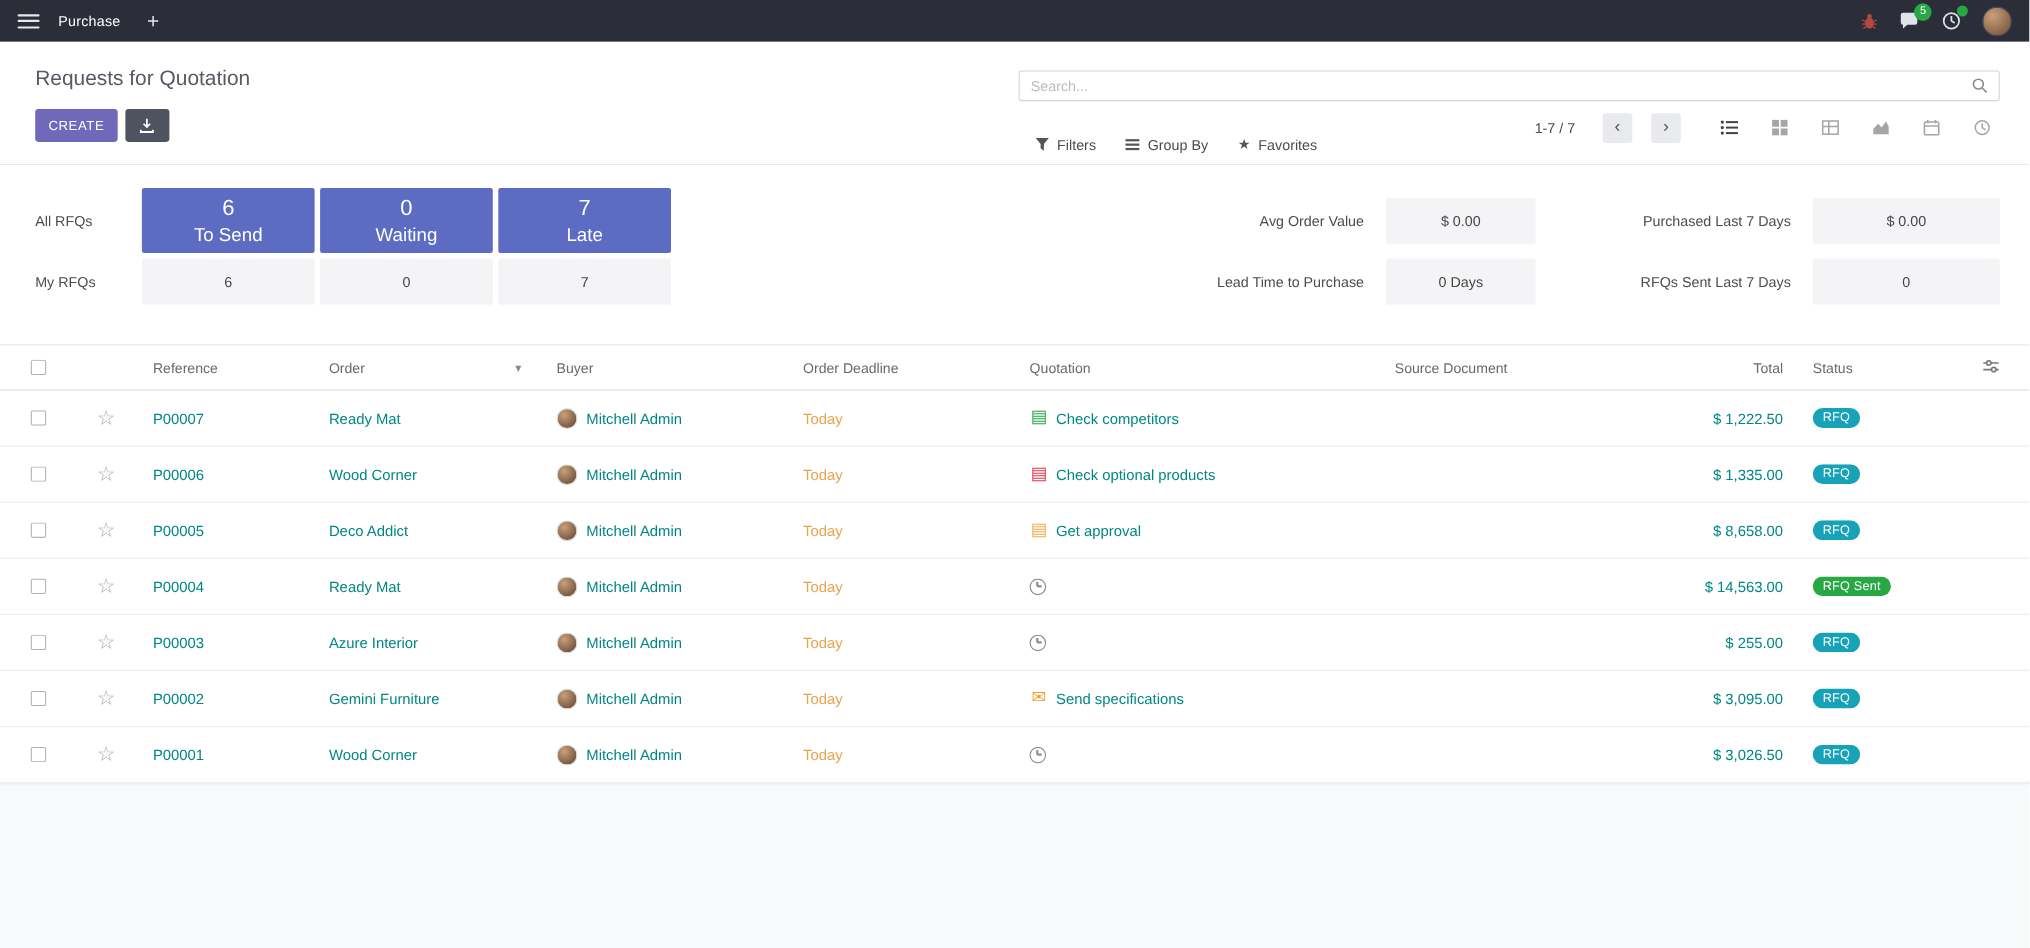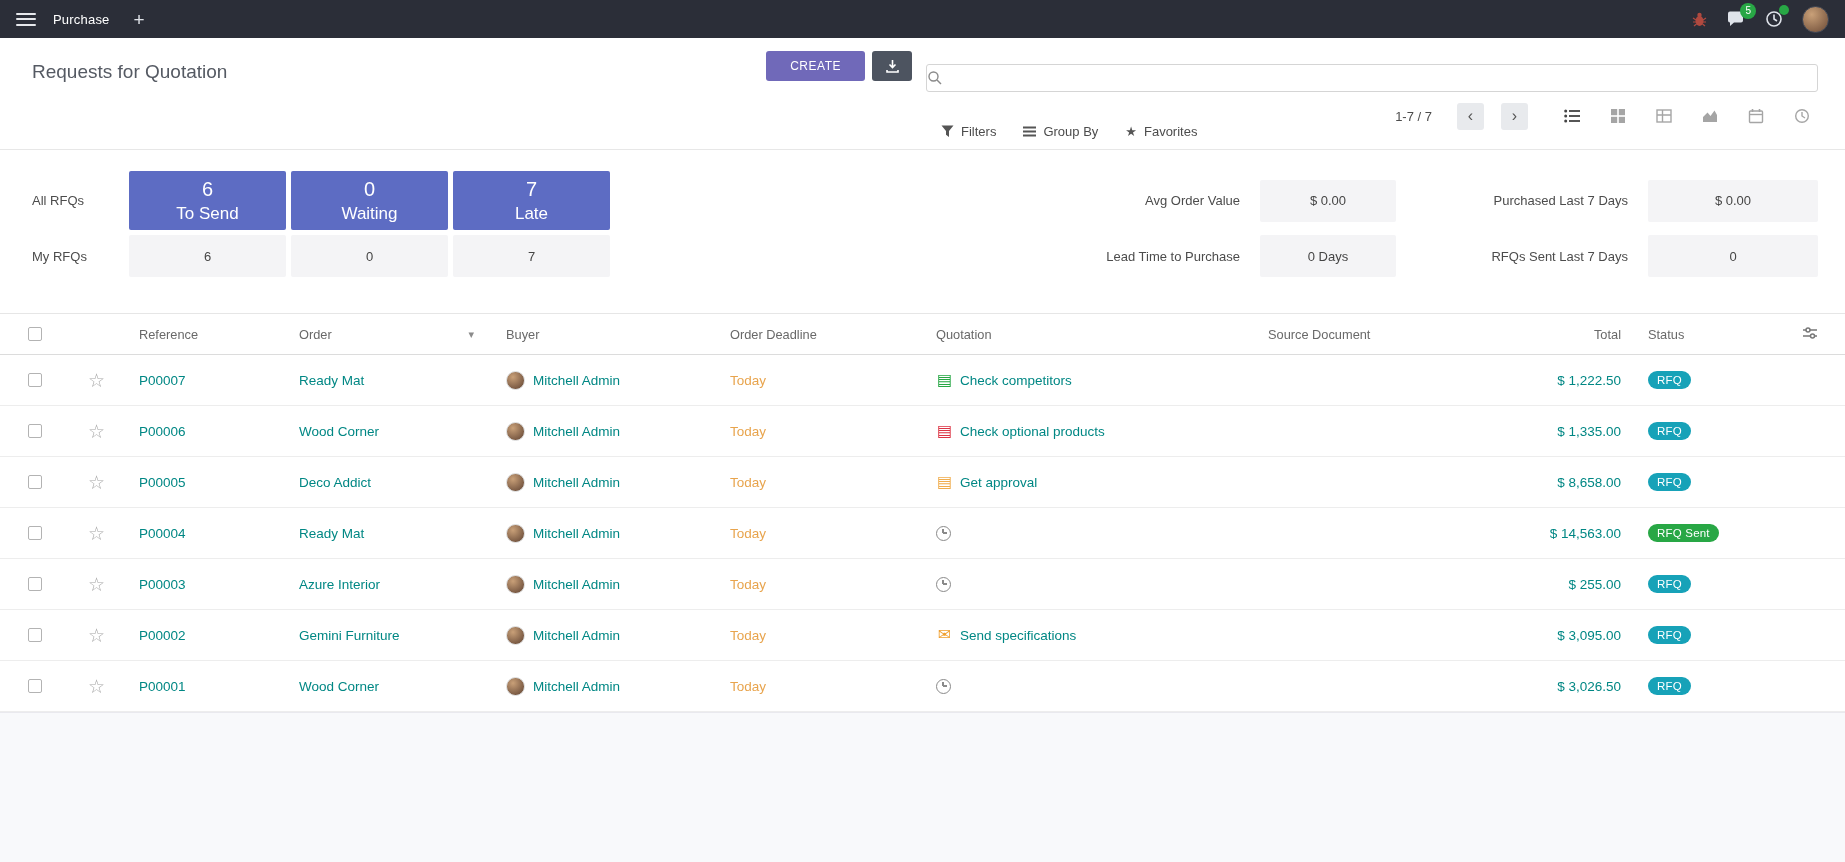--- a/index.html
+++ b/index.html
@@ -13,24 +13,24 @@
   .app-name{font-size:13px;color:#fff;letter-spacing:.2px;cursor:pointer;}
   .nav-plus{margin-left:24px;font-size:19px;color:#dfe2e8;cursor:pointer;line-height:1;}
   .nav-right{margin-left:auto;display:flex;align-items:center;gap:19px;}
   .nav-ico{position:relative;display:flex;align-items:center;cursor:pointer;}
   .nav-badge{position:absolute;top:-8px;right:-10px;background:var(--notification-green,#28a745);color:#fff;font-size:10px;line-height:1;padding:3px 5px;border-radius:8px;}
   .nav-dot{position:absolute;top:-5px;right:-6px;width:10px;height:10px;border-radius:50%;background:var(--notification-green,#28a745);}
   .avatar{width:27px;height:27px;border-radius:50%;background:radial-gradient(circle at 35% 30%,#c9a078,#6b4a36);border:1px solid #444a57;}
 
   
   .control-panel{display:flex;padding:13px 27px 0 32px;border-bottom:1px solid #e7e7e7;height:112px;flex:0 0 auto;background:#fff;}
-  .cp-left{width:880px;display:flex;flex-direction:row;justify-content:space-between;padding-bottom:20px;}
+  .cp-left{width:880px;display:flex;flex-direction:column;justify-content:space-between;padding-bottom:20px;}
   .cp-title{font-size:19px;color:#555a63;font-weight:400;margin-top:10px;}
   .cp-buttons{display:flex;gap:7px;}
-  .btn-create{background:var(--primary,#7069b9);color:#fff;font-size:12px;letter-spacing:.5px;border:none;border-radius:3px;padding:0 24px;height:30px;cursor:pointer;font-family:inherit;}
+  .btn-create{background:var(--primary,#7069b9);color:#fff;font-size:12px;letter-spacing:.5px;border:none;border-radius:3px;padding:0 12px;height:30px;cursor:pointer;font-family:inherit;}
   .btn-export{background:#4d5460;border:none;border-radius:3px;width:40px;height:30px;display:flex;align-items:center;justify-content:center;cursor:pointer;}
   .cp-right{flex:1;display:flex;flex-direction:column;padding-left:14px;}
   .searchbox{position:relative;height:28px;border:1px solid #d5d5d5;border-radius:3px;display:flex;align-items:center;background:#fff;margin-top:13px;}
   .searchbox input{flex:1;border:none;outline:none;font-size:13px;padding:0 10px;color:#555;background:transparent;font-family:inherit;}
   .searchbox input::placeholder{color:#bcbcbc;}
   .search-ico{margin-right:9px;display:flex;}
   .cp-bottom{display:flex;align-items:center;margin-top:9px;height:30px;}
   .search-opts{display:flex;gap:27px;margin-left:15px;font-size:13px;color:#4c4c4c;margin-top:30px;}
   .opt{display:flex;align-items:center;gap:7px;cursor:pointer;}
   .opt .glyph{font-size:13px;color:#555;}
@@ -136,20 +136,21 @@
       <button class="btn-export">
         <svg width="15" height="15" viewBox="0 0 15 15">
             <path d="M7.5 1 v7 M4.5 5.5 L7.5 8.5 L10.5 5.5" stroke="#fff" stroke-width="1.6" fill="none"></path>
             <path d="M2 11 v2 h11 v-2" stroke="#fff" stroke-width="1.6" fill="none"></path>
           </svg>
       </button>
     </div>
   </div>
   <div class="cp-right">
     <div class="searchbox">
+      <input type="text" placeholder="Search..." style="">
       <span class="search-ico">
         <svg width="16" height="16" viewBox="0 0 16 16">
             <circle cx="6.5" cy="6.5" r="4.5" fill="none" stroke="#8a8a8a" stroke-width="1.4"></circle>
             <path d="M10 10 L14 14" stroke="#8a8a8a" stroke-width="1.4"></path>
           </svg>
       </span>
     </div>
     <div class="cp-bottom">
       <div class="search-opts">
         <span class="opt">

